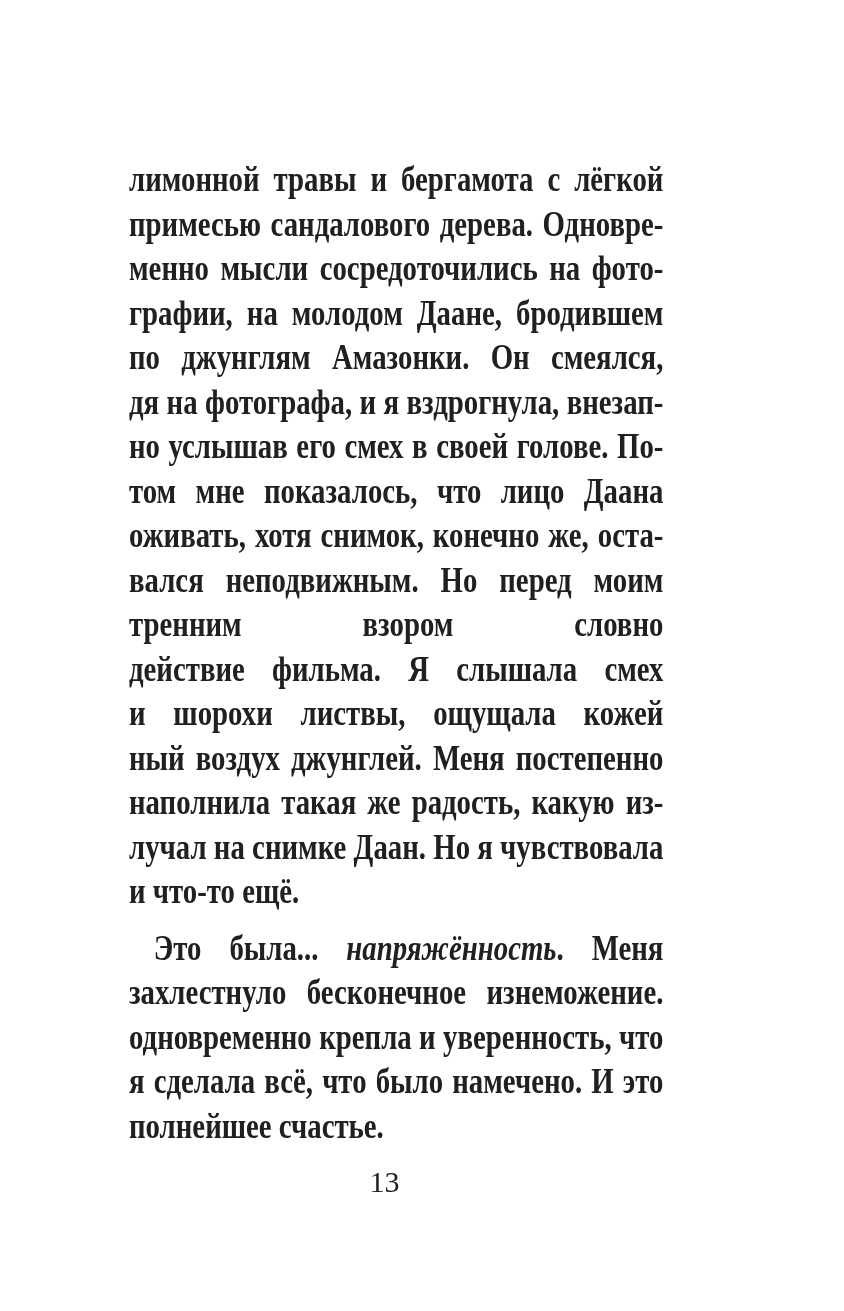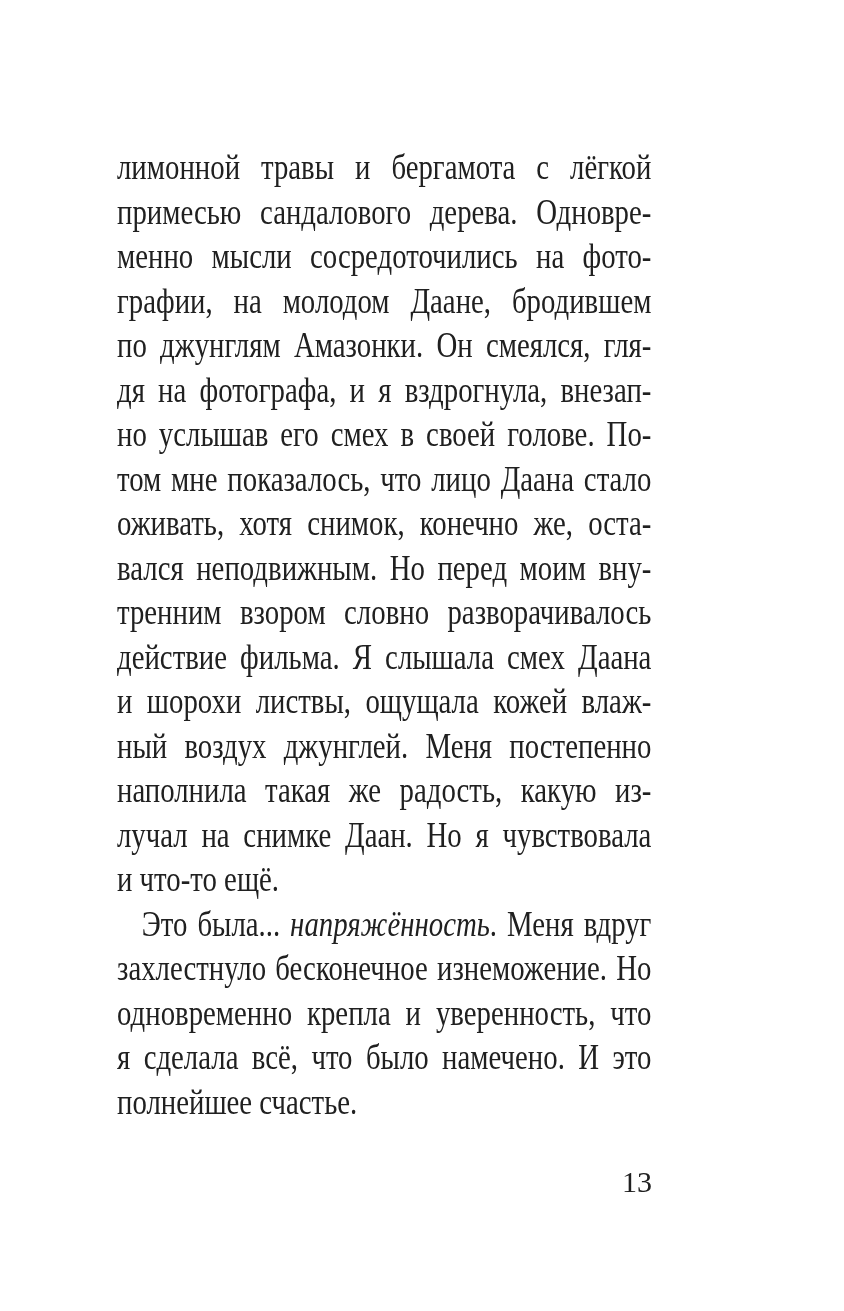--- a/index.html
+++ b/index.html
@@ -16,22 +16,23 @@
     font-family: "Liberation Serif", "DejaVu Serif", serif;
     color: #202020;
   }
   .text-block {
     position: absolute;
     left: 117px;
     top: 145px;
     width: 535px;
   }
   .paragraph {
-    margin: 0;
+    margin: 12px;
     padding: 0;
+    font-weight: bold;
   }
   .line {
     width: 668px;
     height: 44.5px;
     font-size: 36px;
     line-height: 44.5px;
     text-align: justify;
     text-align-last: justify;
     transform: scaleX(0.8);
     transform-origin: 0 0;
@@ -49,21 +50,21 @@
     font-style: normal;
   }
   .seg.it {
     font-style: italic;
   }
   .folio {
     position: absolute;
     left: 117px;
     top: 1160px;
     width: 535px;
-    text-align: right;
+    text-align: center;
     font-size: 30px;
     line-height: 44px;
     font-feature-settings: "onum" 1;
     color: #202020;
   }
 </style>
 </head>
 <body>
 
 <div class="page">

